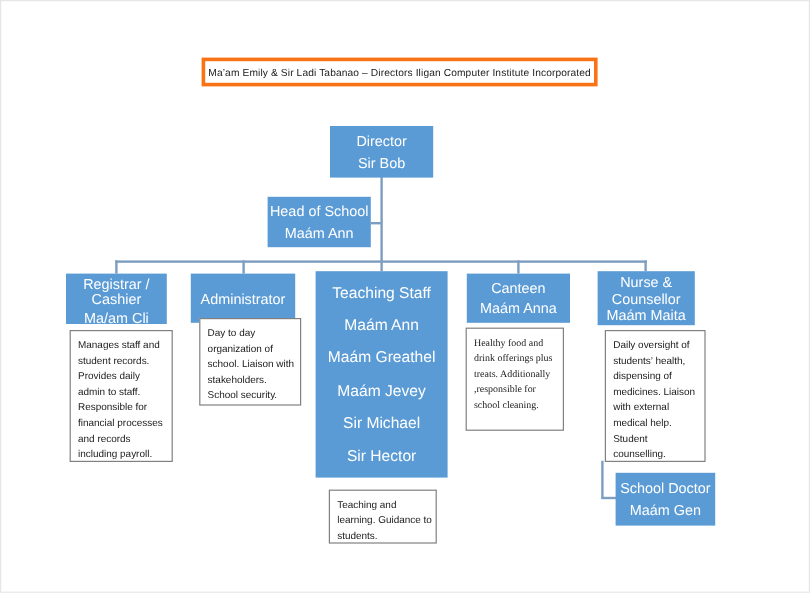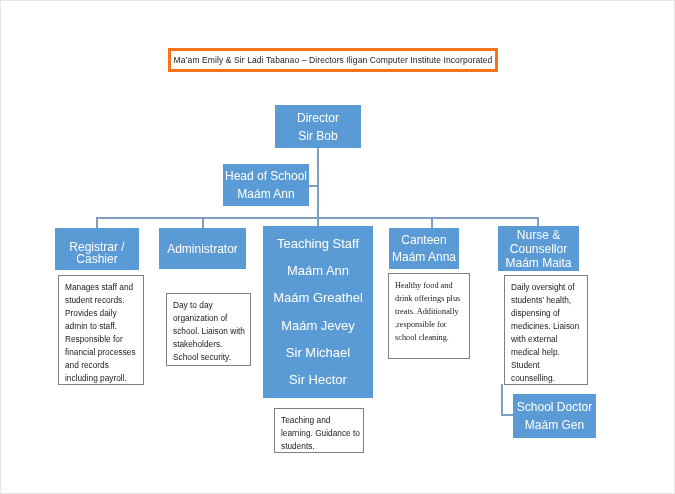--- a/index.html
+++ b/index.html
@@ -13,36 +13,36 @@
           display:flex;align-items:center;justify-content:center;
           font-size:8.5px;color:#1a1a1a;white-space:nowrap;letter-spacing:.1px;}
 
   
   .node{position:absolute;background:#5B9BD5;color:#fff;box-sizing:border-box;
         display:flex;flex-direction:column;align-items:center;justify-content:center;
         text-align:center;font-size:12px;}
   .node .nline{line-height:12px;white-space:nowrap;}
   .node-director{left:274px;top:104px;width:86px;height:43px;gap:6px;}
   .node-head{left:222px;top:163px;width:86px;height:42px;gap:6px;}
-  .node-registrar{left:54px;top:227px;width:84px;height:42px;justify-content:flex-start;padding-top:13px;}
+  .node-registrar{left:54px;top:227px;width:84px;height:42px;justify-content:flex-start;padding-top:3px;}
   .node-registrar .nline3{margin-top:4px;}
   .node-administrator{left:158px;top:227px;width:87px;height:41px;}
   .node-teaching{left:262px;top:225px;width:110px;height:172px;justify-content:space-around;
                  font-size:13px;padding:4px 0;}
   .node-teaching .nline{line-height:24px;}
-  .node-canteen{left:388px;top:227px;width:70px;height:41px;gap:5px;}
+  .node-canteen{left:388px;top:227px;width:86px;height:41px;gap:5px;}
   .node-nurse{left:497px;top:225px;width:81px;height:45px;}
   .node-nurse .nline{line-height:14px;}
   .node-doctor{left:512px;top:393px;width:83px;height:44px;gap:6px;}
 
   
   .desc{position:absolute;background:#fff;border:1px solid #808080;box-sizing:border-box;
         color:#1a1a1a;font-size:8.3px;line-height:13px;padding:5px 3px 3px 6px;}
   .desc-registrar{left:57px;top:274px;width:86px;height:110px;}
-  .desc-administrator{left:165px;top:292px;width:85px;height:73px;}
+  .desc-administrator{left:165px;top:264px;width:85px;height:73px;}
   .desc-teaching{left:273px;top:407px;width:90px;height:45px;}
   .desc-canteen{left:387px;top:272px;width:82px;height:86px;font-family:Liberation Serif, serif;}
   .desc-nurse{left:503px;top:274px;width:84px;height:110px;}
 
   
   .line{position:absolute;background:#7E9EC0;}
   .l-main-v{left:316px;top:146px;width:1.5px;height:79px;}
   .l-head-stub{left:308px;top:184px;width:9px;height:1.5px;}
   .l-rail{left:95px;top:216px;width:443px;height:1.5px;}
   .l-drop-registrar{left:95px;top:216px;width:1.5px;height:11px;}

